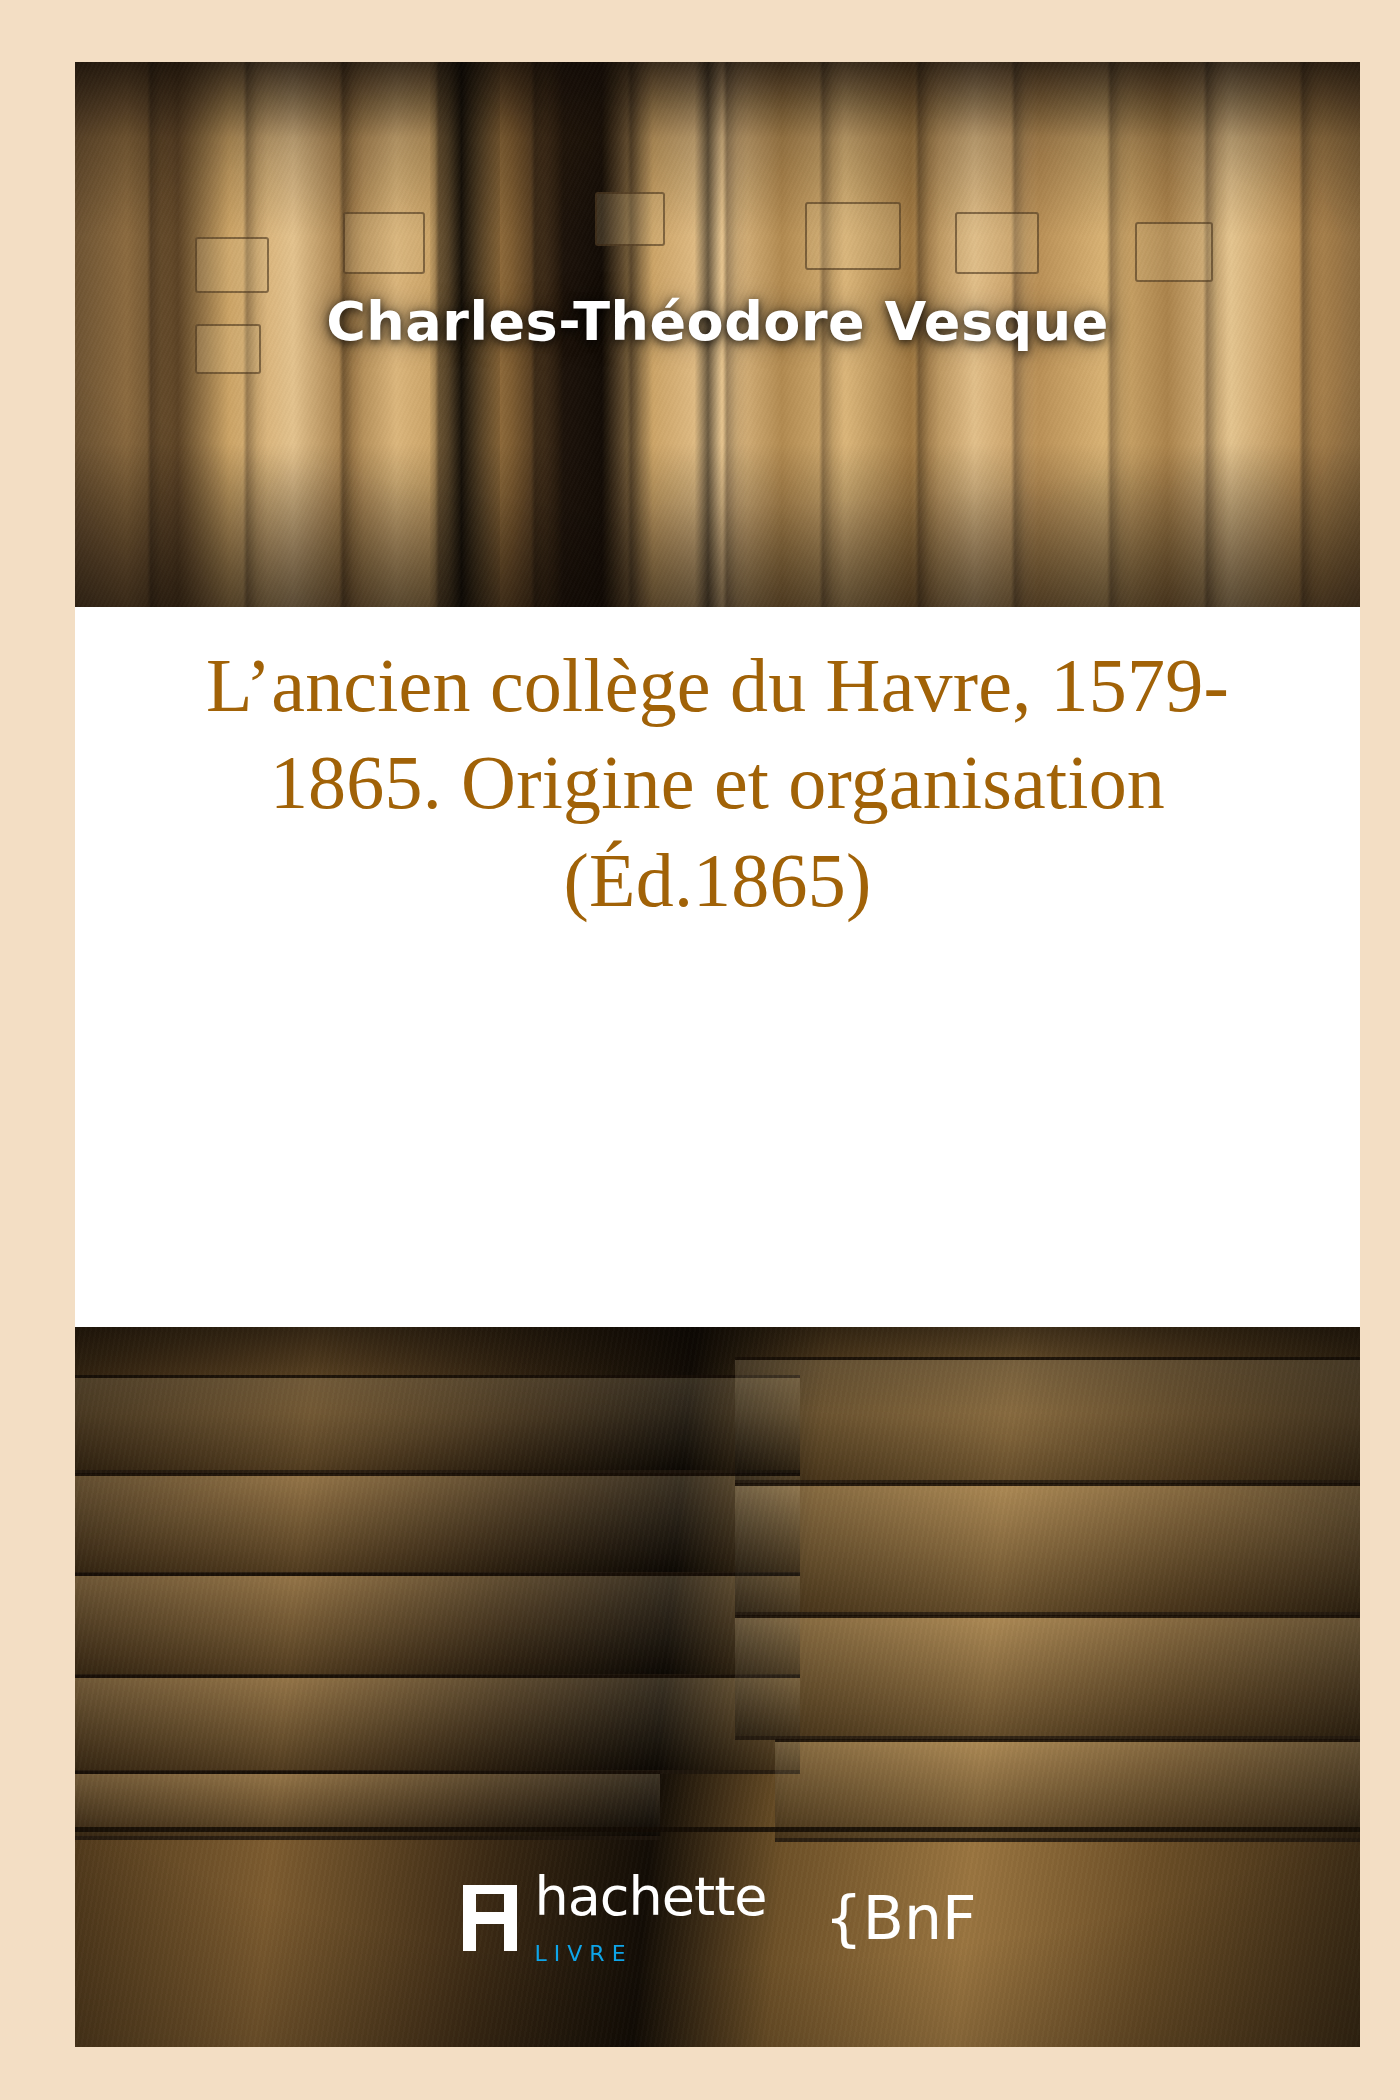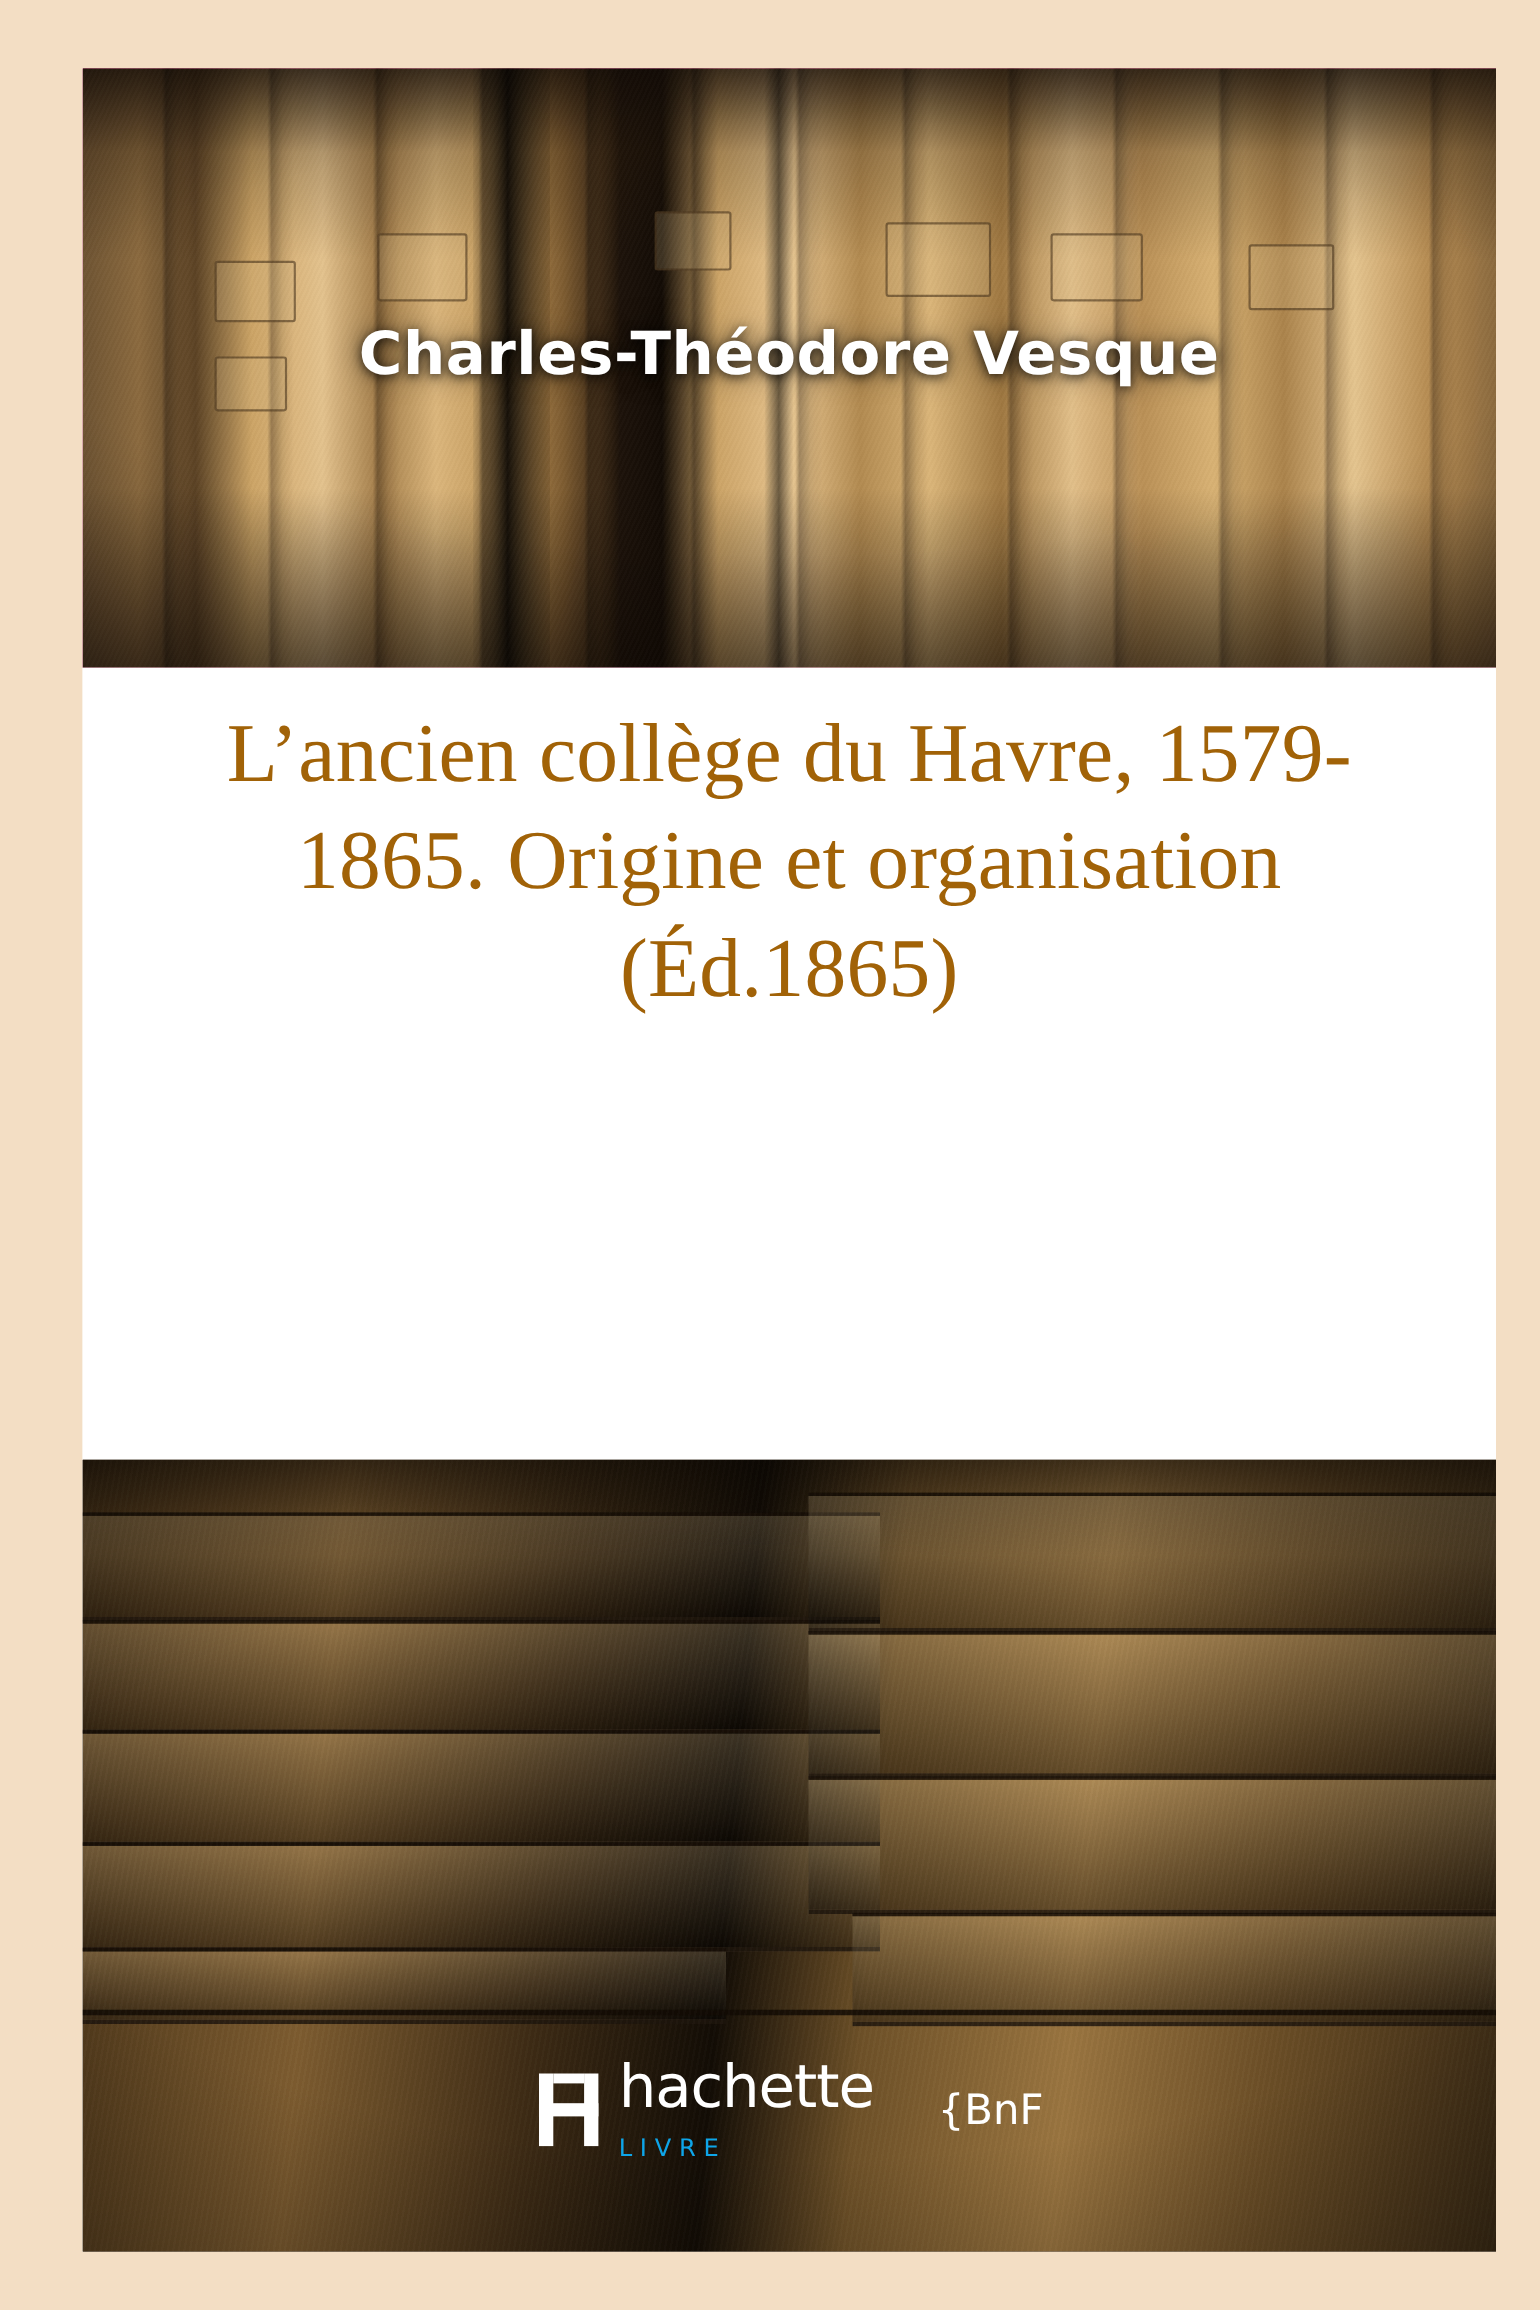--- a/index.html
+++ b/index.html
@@ -227,21 +227,21 @@
   }
   .hachette .w2 {
     font-family: "DejaVu Sans", sans-serif;
     font-size: 22px;
     color: #0ea5e9;
     letter-spacing: 7px;
     margin-top: 19px;
   }
   .bnf {
     font-family: "DejaVu Sans", sans-serif;
-    font-size: 38px;
+    font-size: 60px;
     color: #ffffff;
     letter-spacing: 0px;
     display: flex;
     align-items: center;
   }
 </style>
 </head>
 <body>
 
 <div class="page">

